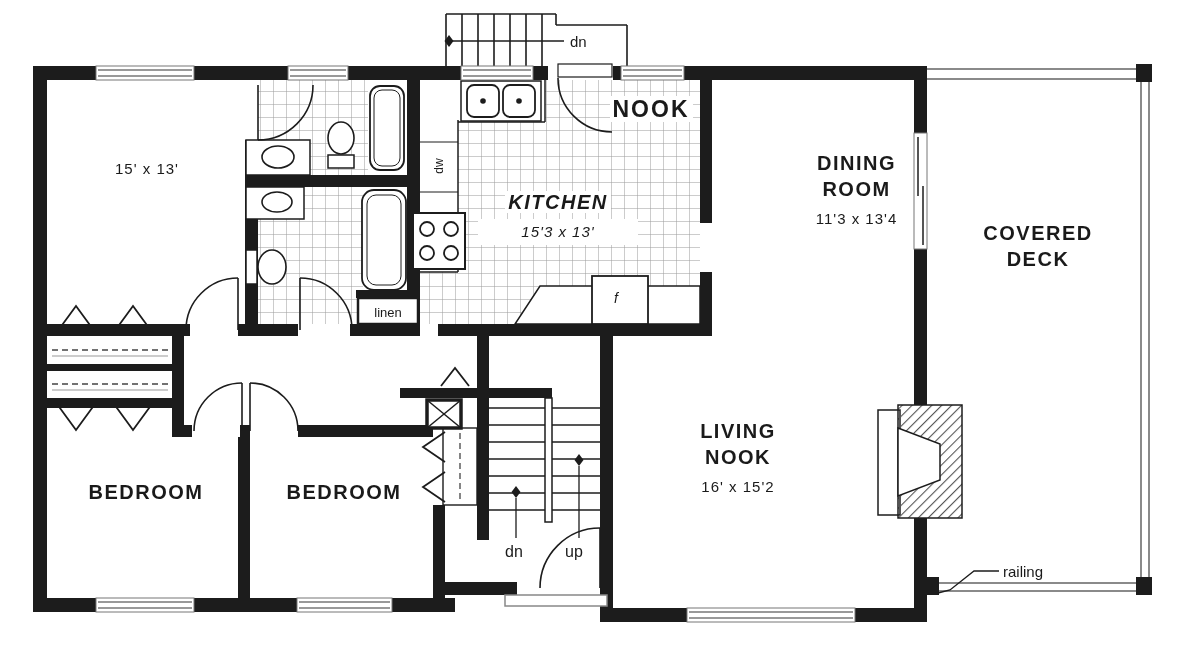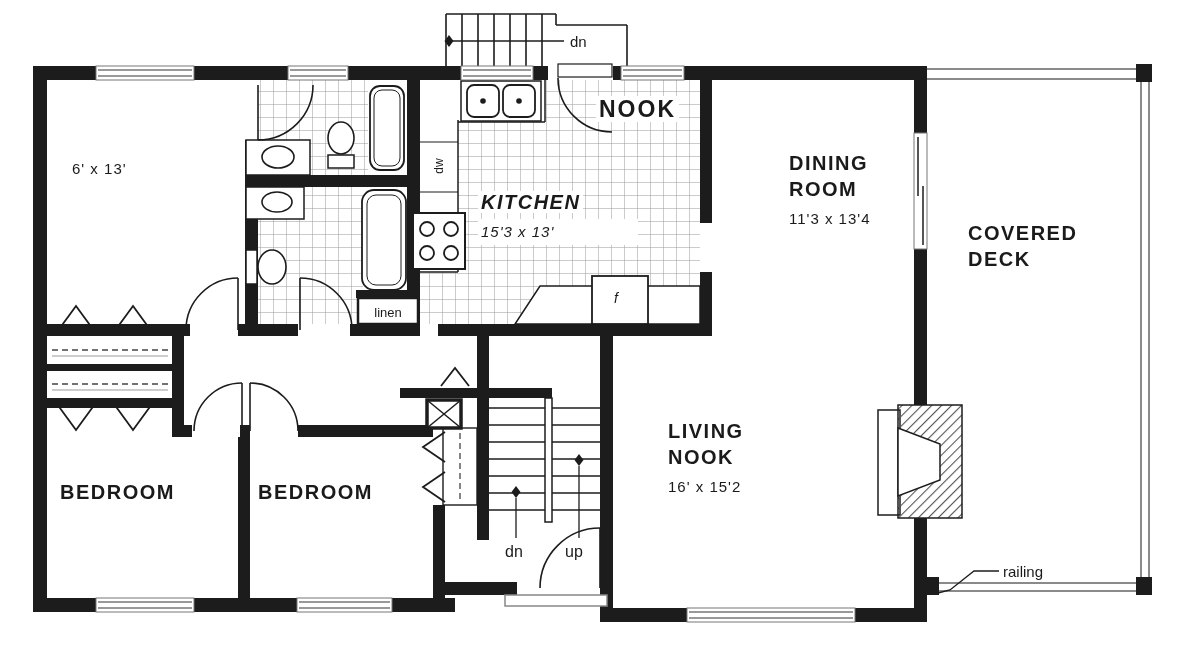--- a/index.html
+++ b/index.html
@@ -2,21 +2,21 @@
 <html><head>
 <meta charset="utf-8">
 <style>
   html,body{margin:0;padding:0;background:#fff;}
   .plan{
     position:relative;width:1180px;height:661px;background:#fff;overflow:hidden;
     font-family:"Liberation Sans", sans-serif;color:#1a1a1a;
   }
   .plan svg{position:absolute;left:0;top:0;}
   .room-label{
-    position:absolute;text-align:left;z-index:5;
+    position:absolute;text-align:center;z-index:5;
     font-weight:bold;font-size:20px;letter-spacing:1.5px;line-height:26px;color:#1a1a1a;
   }
   .room-label .size{
     display:block;font-weight:normal;font-size:15px;letter-spacing:1px;margin-top:4px;
   }
   .room-label.on-tiles span{background:#fff;padding:0 3px;}
   .room-label.big{font-size:23px;letter-spacing:2px;}
   svg text{font-family:"Liberation Sans", sans-serif;fill:#1a1a1a;}
 </style>
 </head>
@@ -318,21 +318,21 @@
     <text x="565" y="557" font-size="16">up</text>
     <text x="439" y="170" font-size="12" text-anchor="middle" transform="rotate(-90 439 166)">dw</text>
     <text x="614" y="303" font-size="14" font-style="italic">f</text>
     <text x="388" y="317" font-size="13" text-anchor="middle">linen</text>
     <text x="1003" y="577" font-size="15">railing</text>
     <polyline points="999,571 974,571 950,590 938,593" fill="none" stroke="#1c1c1c" stroke-width="1.3"></polyline>
   </g>
 </svg>
 
 <div class="room-label" style="left:72px;top:152px;width:150px;">
-  <span class="size">6' x 13'</span>
+  <span class="size">15' x 13'</span>
 </div>
 
 <div class="room-label on-tiles" style="left:478px;top:189px;width:160px;font-style:italic;">
   <span>KITCHEN</span>
   <span class="size">15'3 x 13'</span>
 </div>
 
 <div class="room-label on-tiles big" style="left:596px;top:96px;width:110px;">
   <span>NOOK</span>
 </div>

